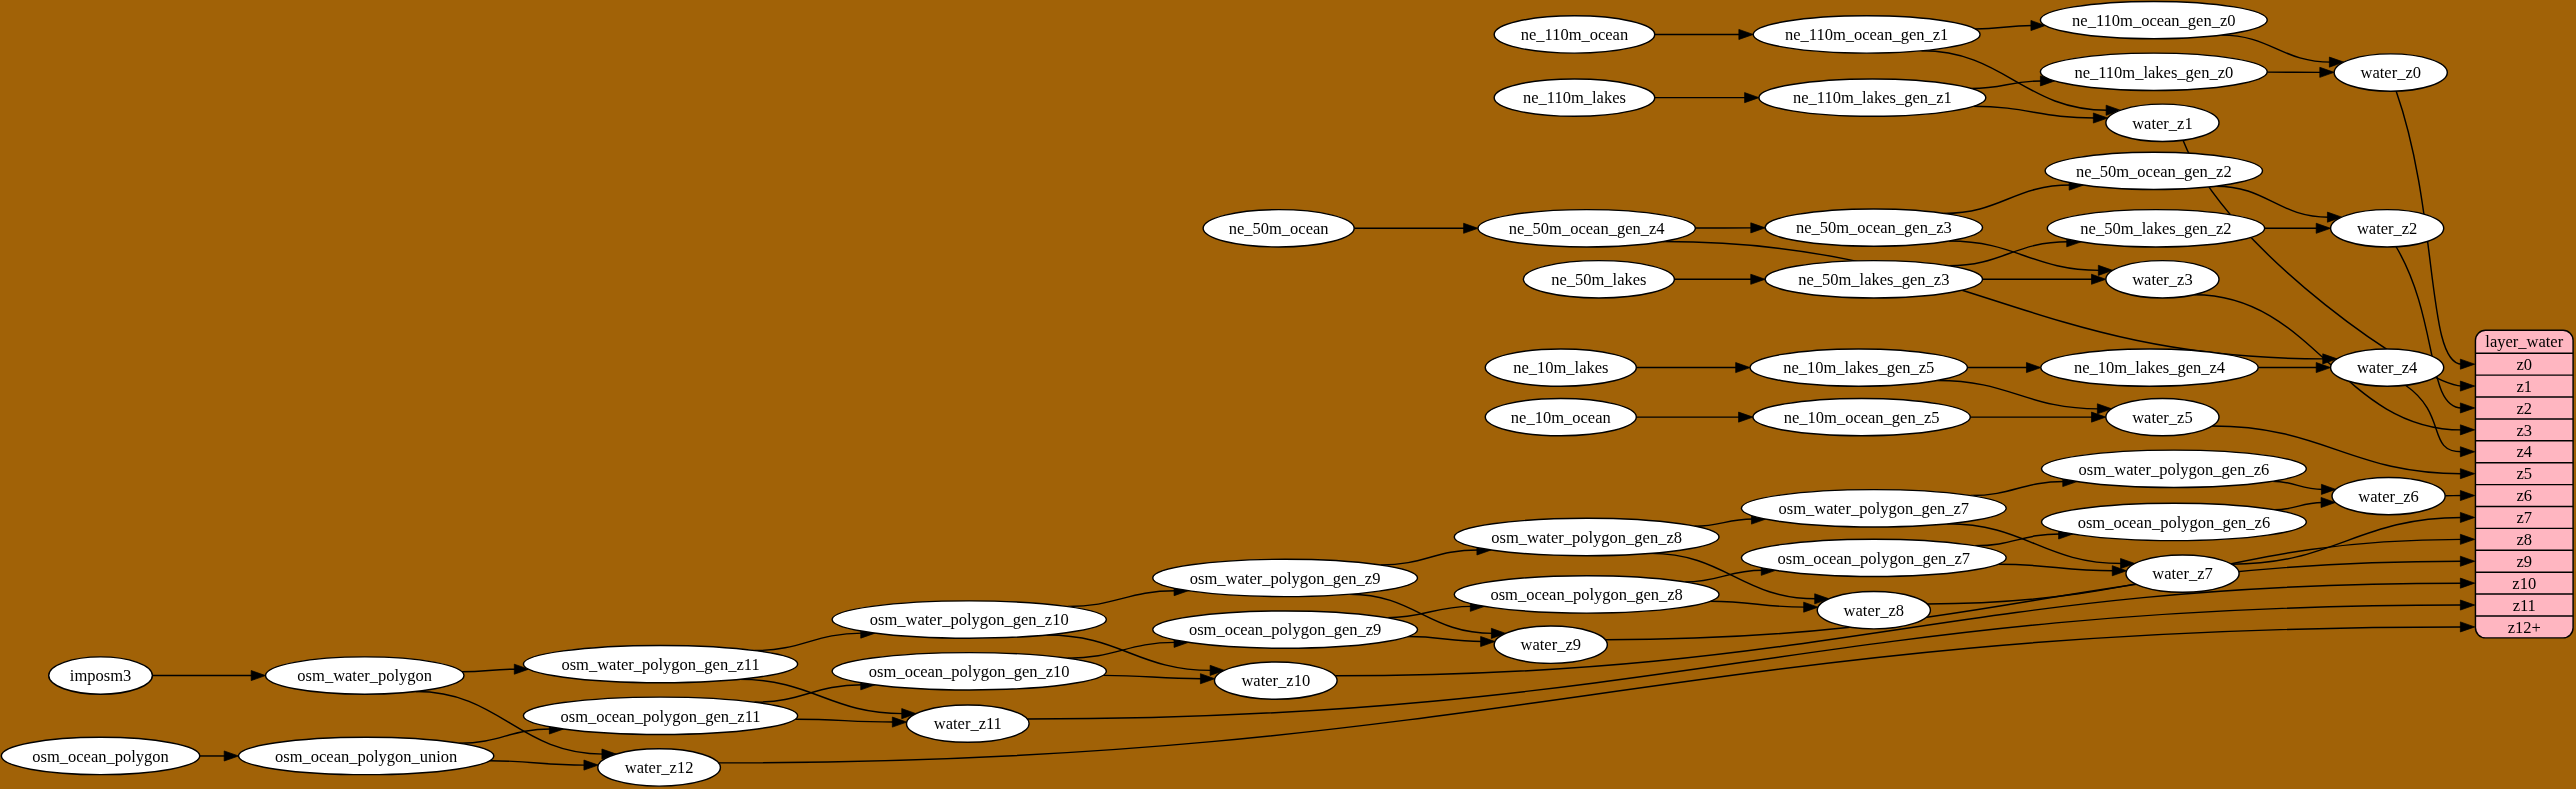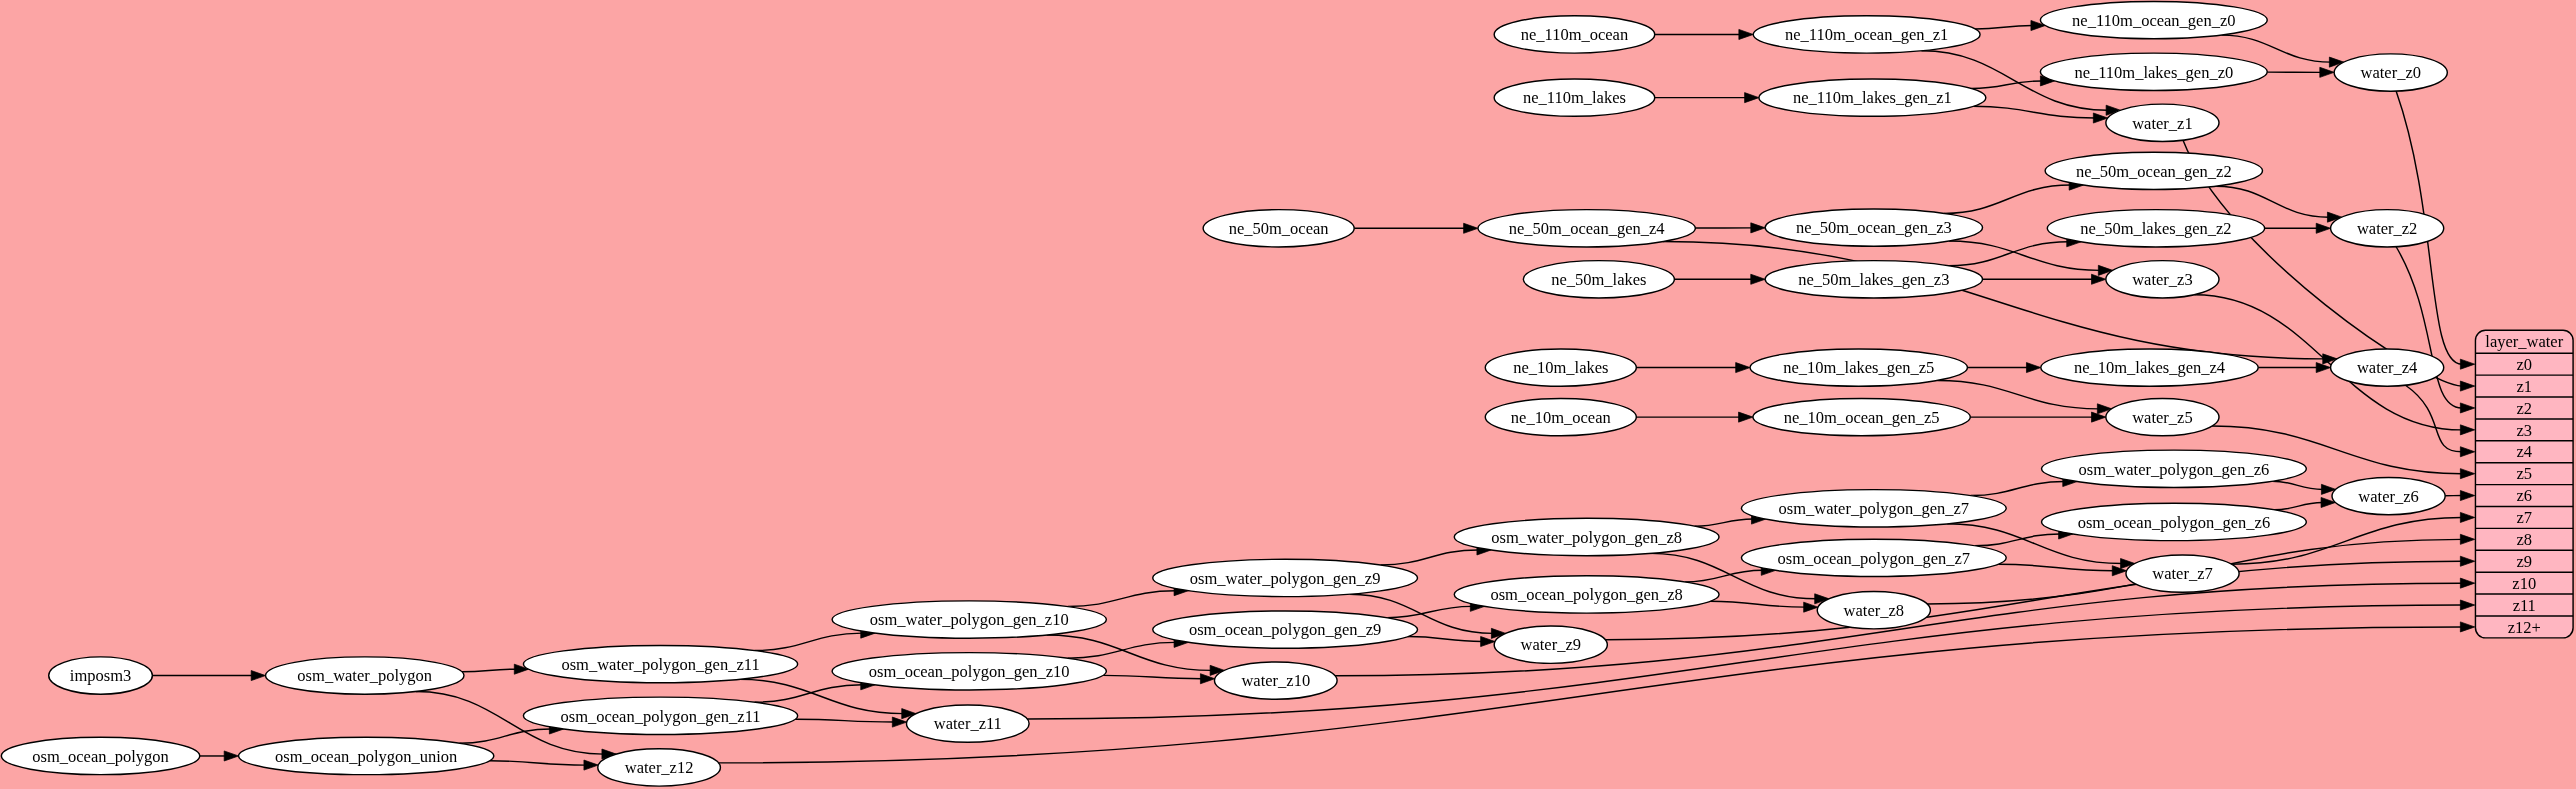--- a/index.html
+++ b/index.html
@@ -1,16 +1,16 @@
 <!DOCTYPE html>
 <html style="font-size:11.5px"><head>
 <meta charset="utf-8">
 <style>
   html,body{margin:0;padding:0;background:#ffffff;}
-  .canvas-wrap{width:2576px;height:789px;background:#fca5a5;overflow:hidden;}
+  .canvas-wrap{width:2576px;height:789px;background:#a16207;overflow:hidden;}
   svg{display:block;}
   svg text{font-family:"Liberation Serif","DejaVu Serif",serif;fill:#000000;}
 </style>
 </head>
 <body>
 
 <div class="canvas-wrap">
   <svg id="graph" width="2576" height="789" viewBox="0 0 3588 1099" xmlns="http://www.w3.org/2000/svg">
       <path d="M2304.8,48.0 C2358.4,48.0 2370.4,48.0 2424.0,48.0" fill="none" stroke="#000000" stroke-width="2"></path>
       <polygon points="2442,48 2422,41 2422,55" fill="#000000" stroke="#000000"></polygon>

